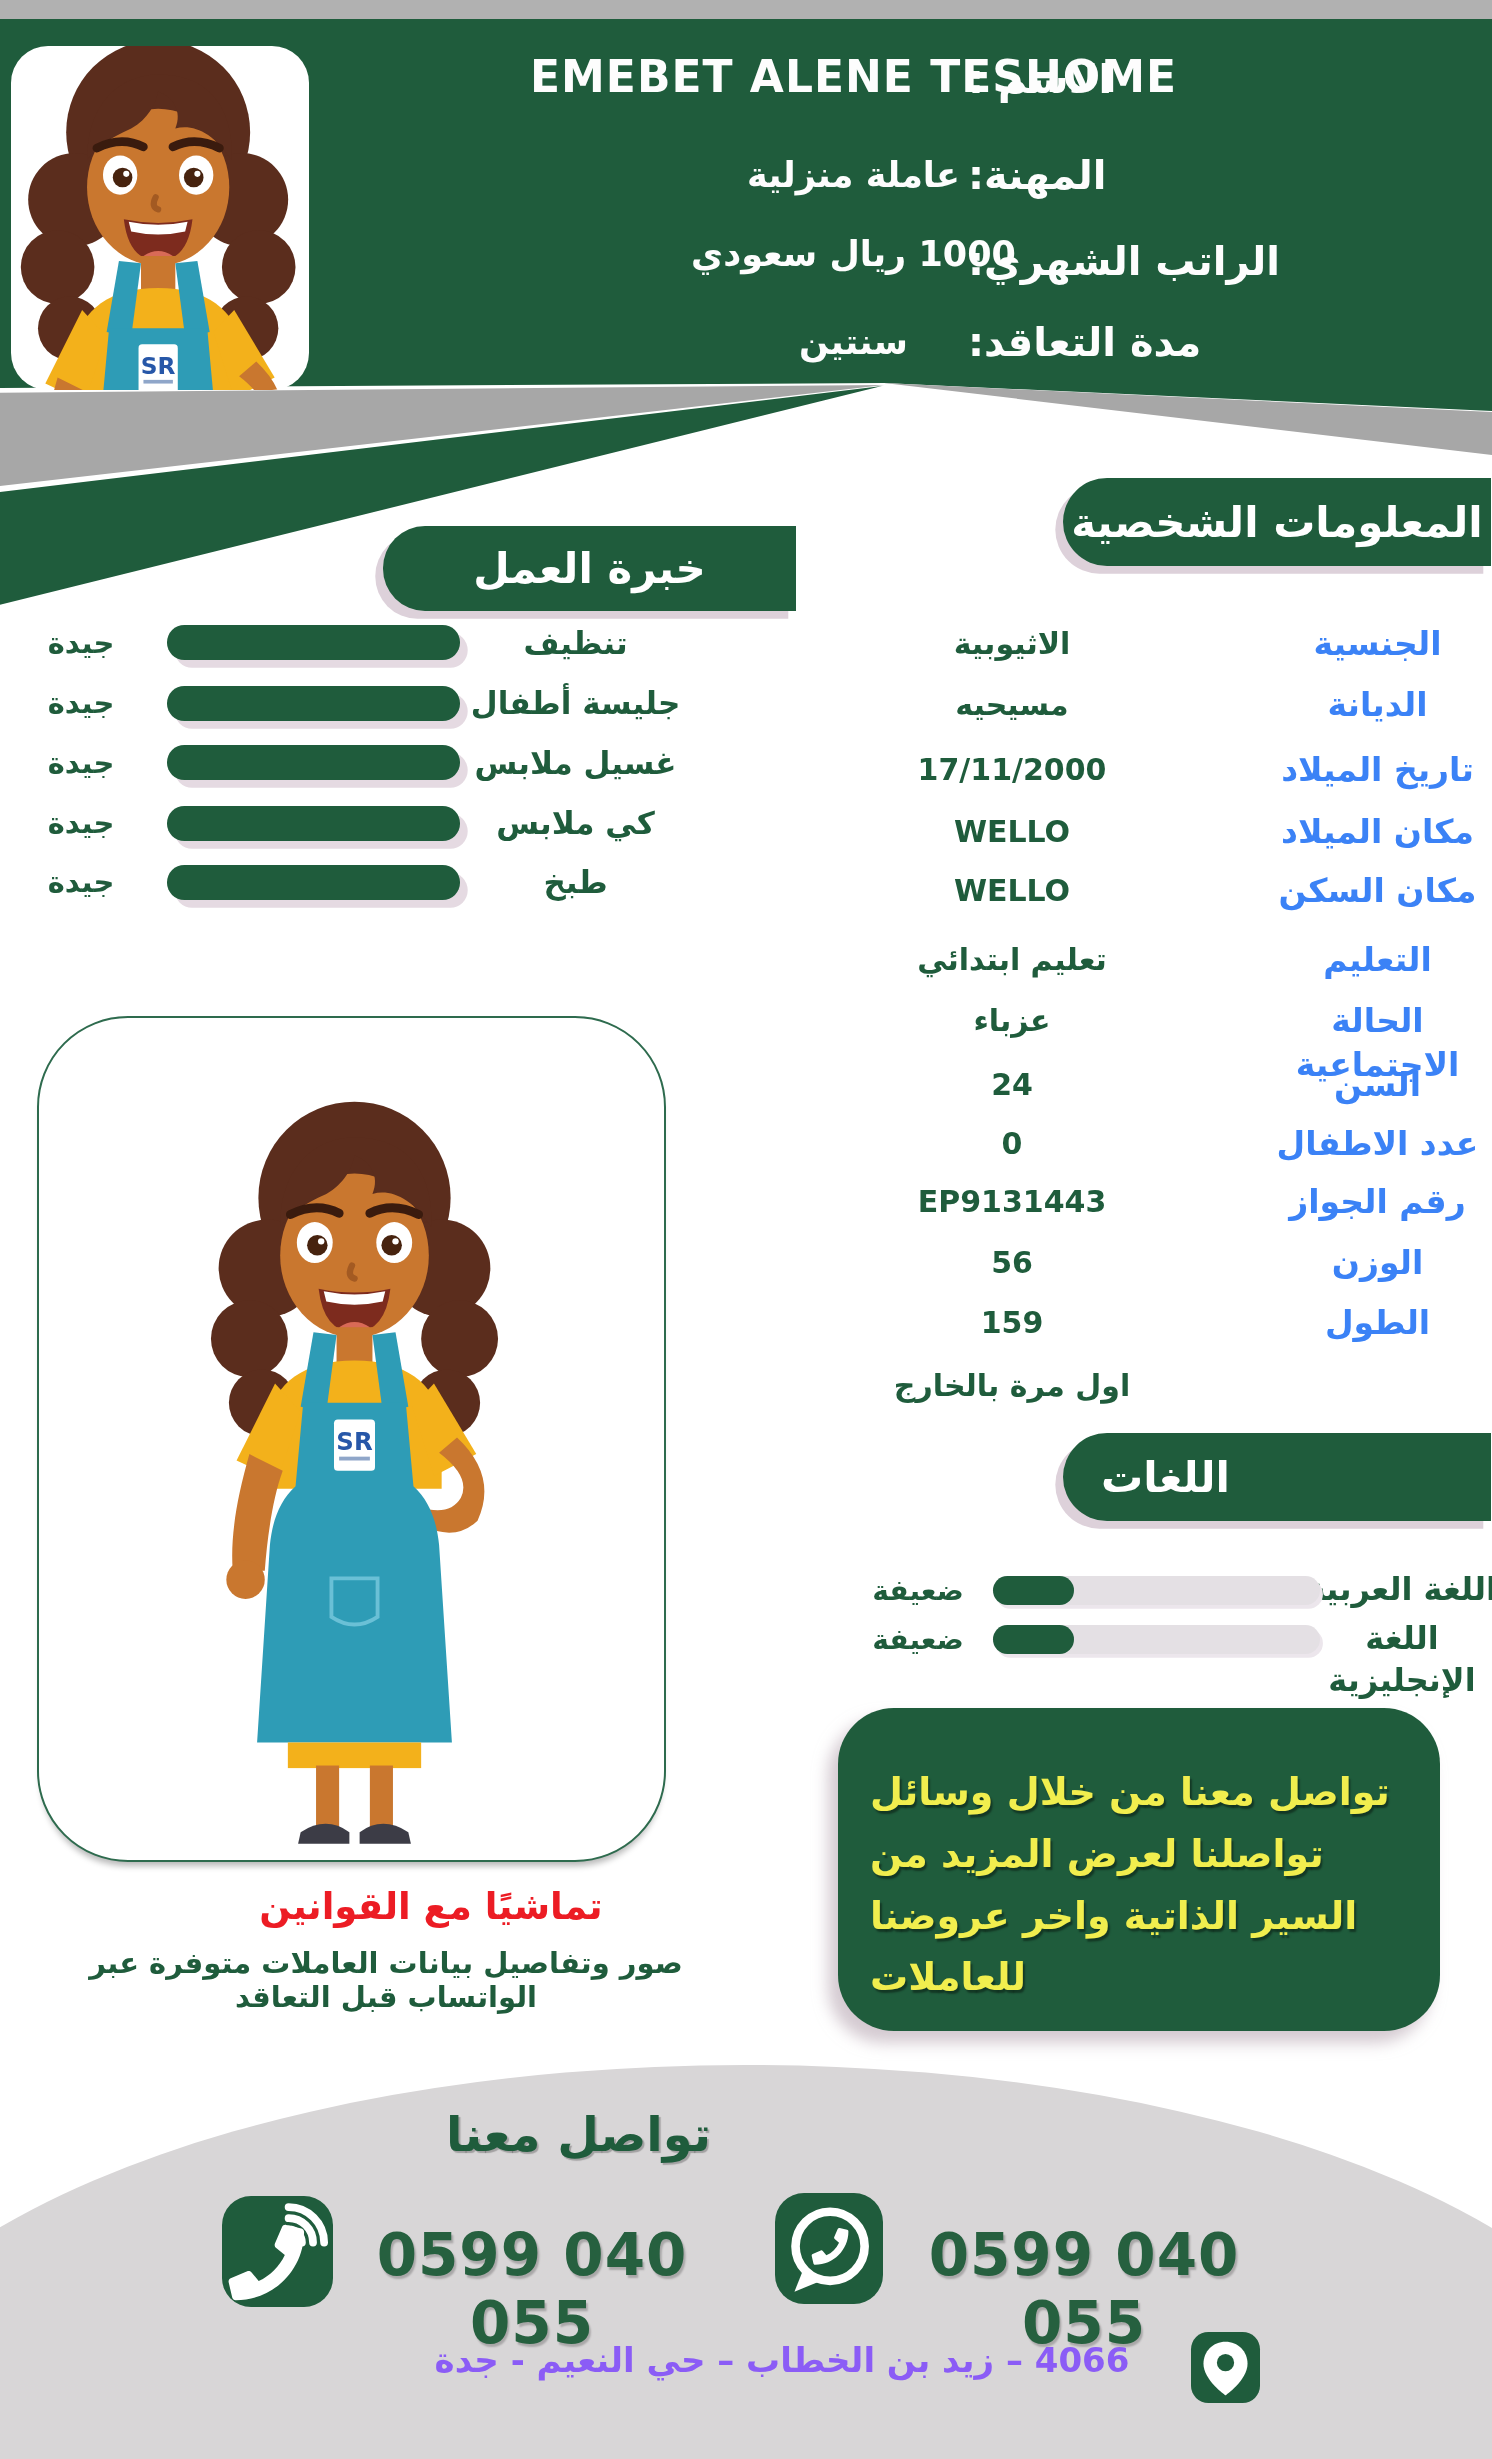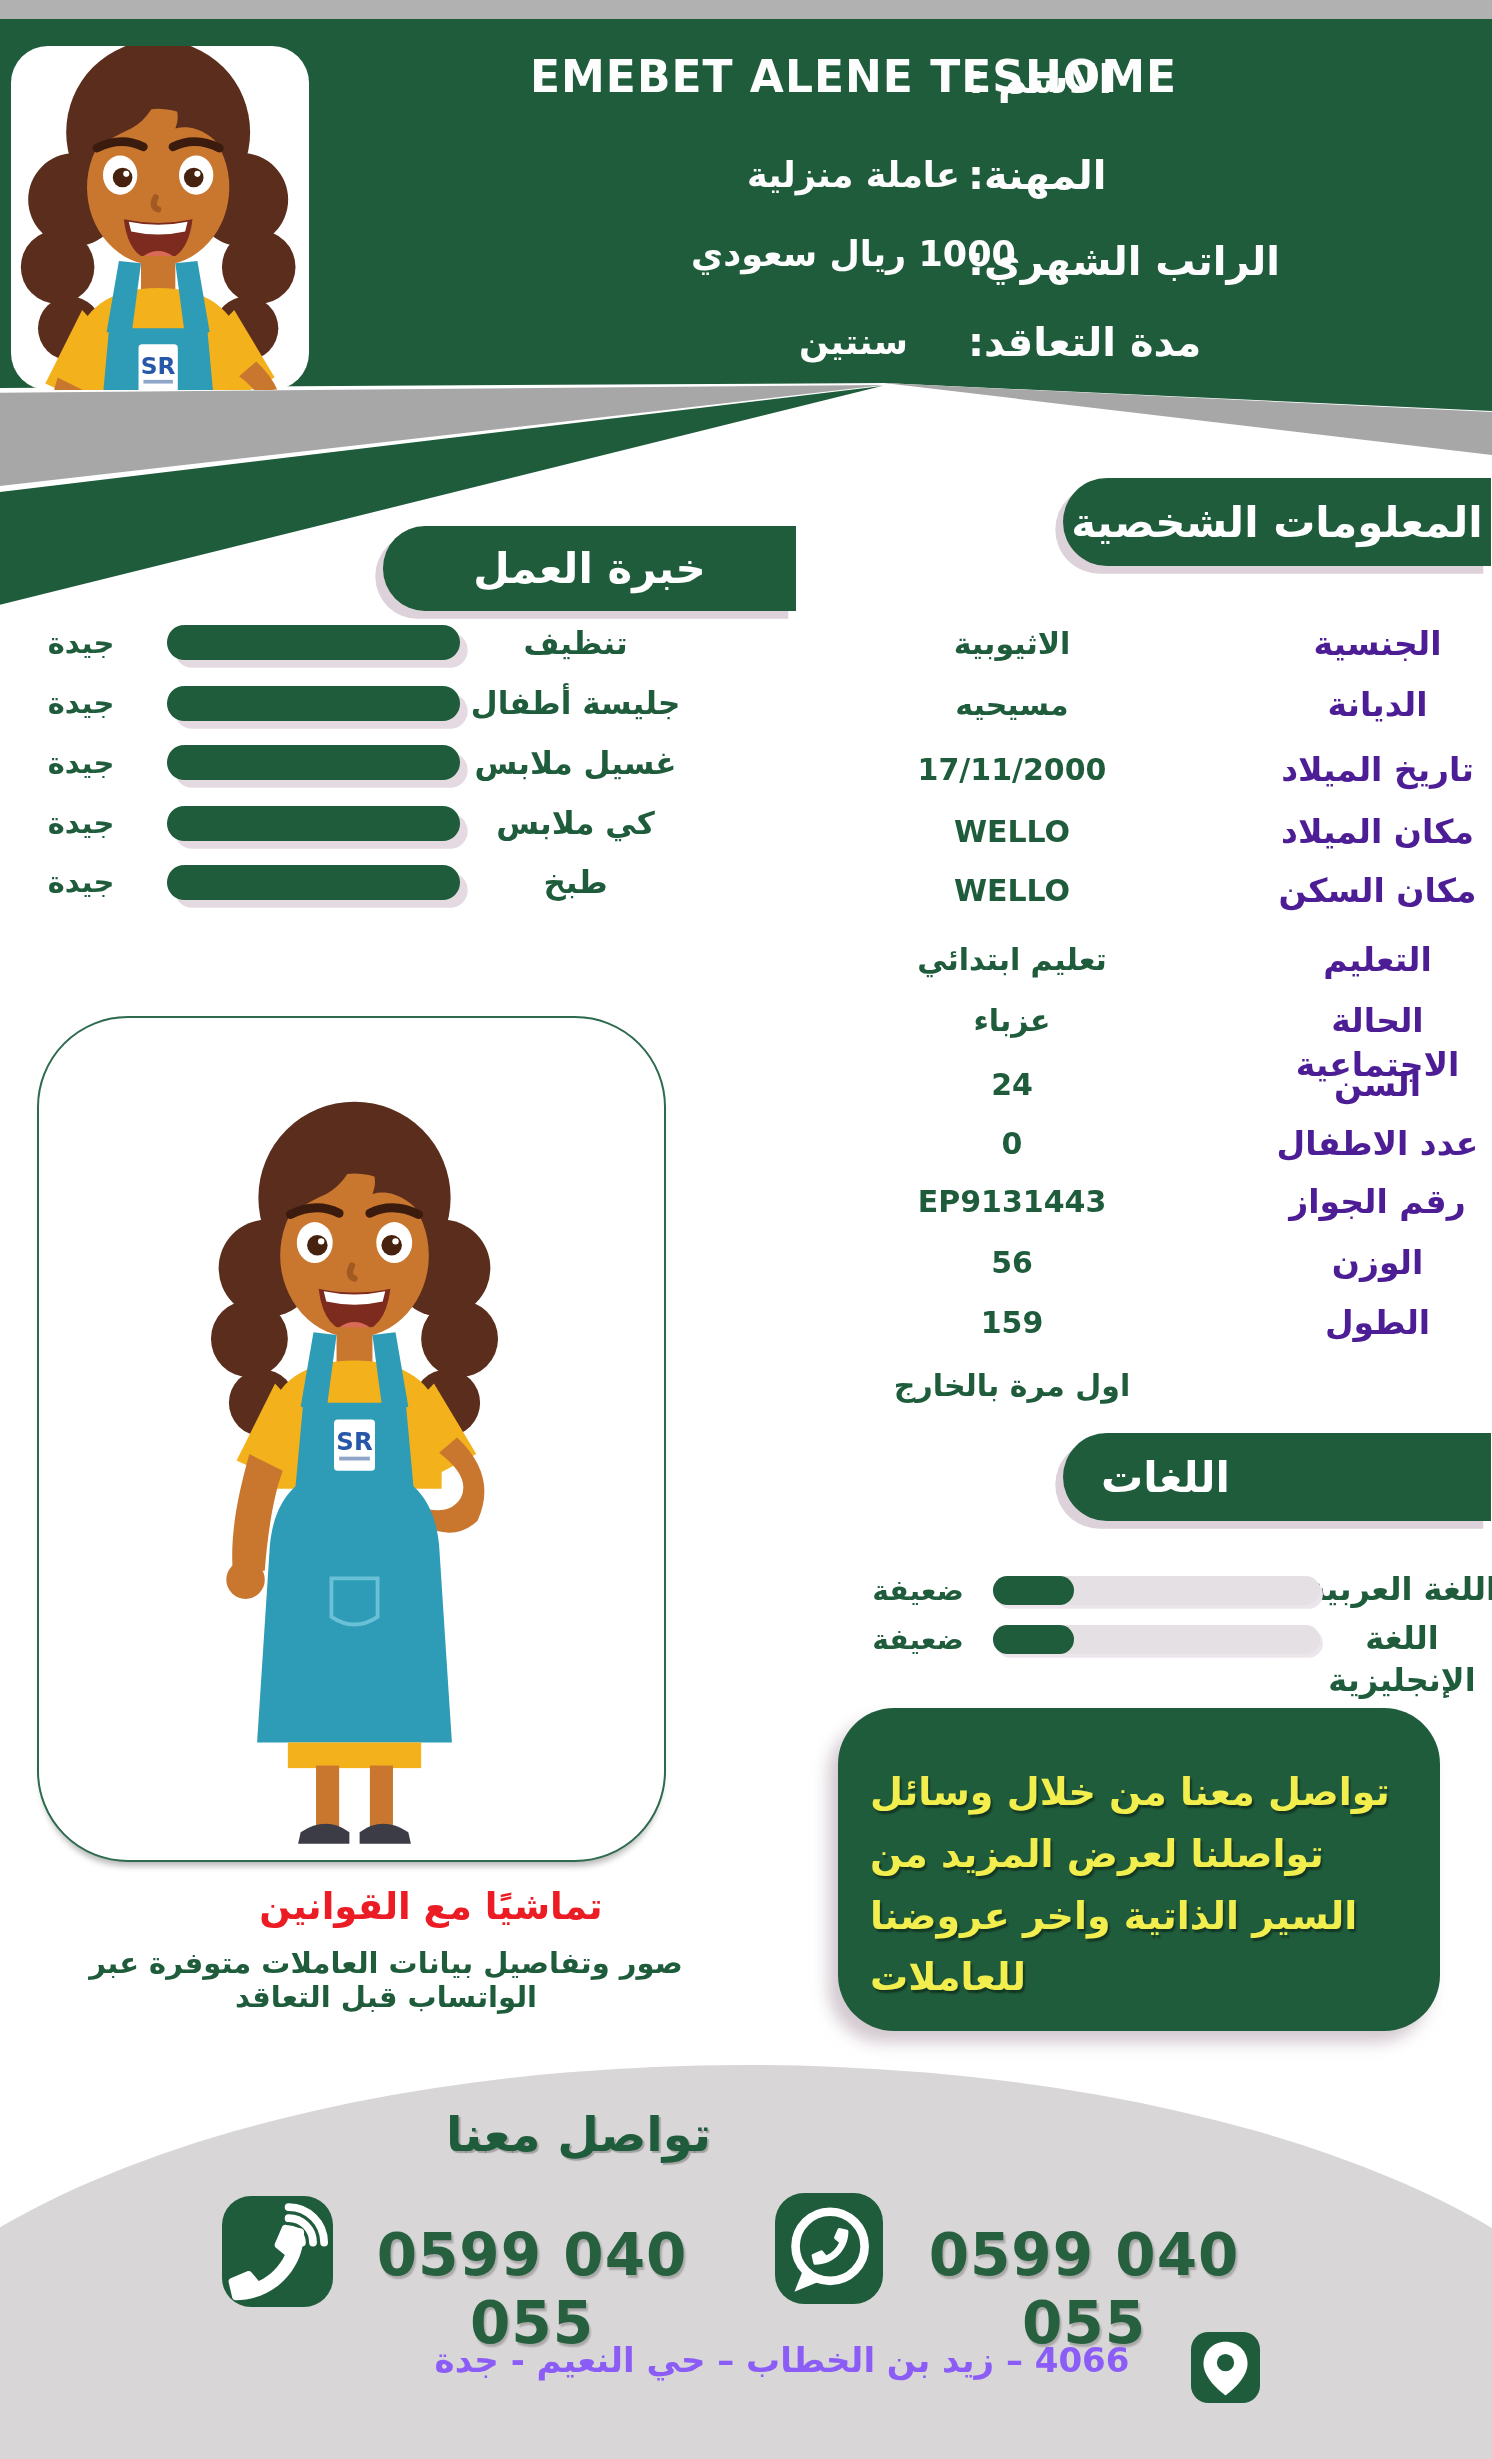--- a/index.html
+++ b/index.html
@@ -35,21 +35,21 @@
   
   .sec-box{background:#1f5c3c;color:#fff;font-weight:bold;font-size:42px;
       box-shadow:-7.7px 7.7px 0 #ddd1da;display:flex;align-items:center;justify-content:center;}
   .sec-personal{left:1064px;top:478px;width:428px;height:88px;border-radius:44px 0 0 44px;}
   .sec-exp{left:384px;top:526px;width:413px;height:85px;border-radius:42px 0 0 42px;}
   .sec-lang{left:1064px;top:1433px;width:428px;height:88px;border-radius:44px 0 0 44px;
       justify-content:flex-end;padding-left:0;}
   .sec-lang .t{margin-left:38px;}
 
   
-  .p-label{left:1268px;width:221px;text-align:center;color:#4c1d95;font-weight:bold;
+  .p-label{left:1268px;width:221px;text-align:center;color:#3b82f6;font-weight:bold;
       font-size:33px;line-height:44px;}
   .p-value{left:845px;width:336px;text-align:center;color:#1f5c3c;font-weight:bold;
       font-size:30px;line-height:44px;}
 
   
   .e-skill{left:461px;width:231px;text-align:center;color:#1f5c3c;font-weight:bold;
       font-size:31px;line-height:42px;}
   .e-bar{left:168px;width:293px;height:35px;background:#1f5c3c;border-radius:17.3px;
       box-shadow:7.7px 7.7px 0 #e5dae2;}
   .e-rating{left:29px;width:106px;text-align:center;color:#1f5c3c;font-weight:bold;

